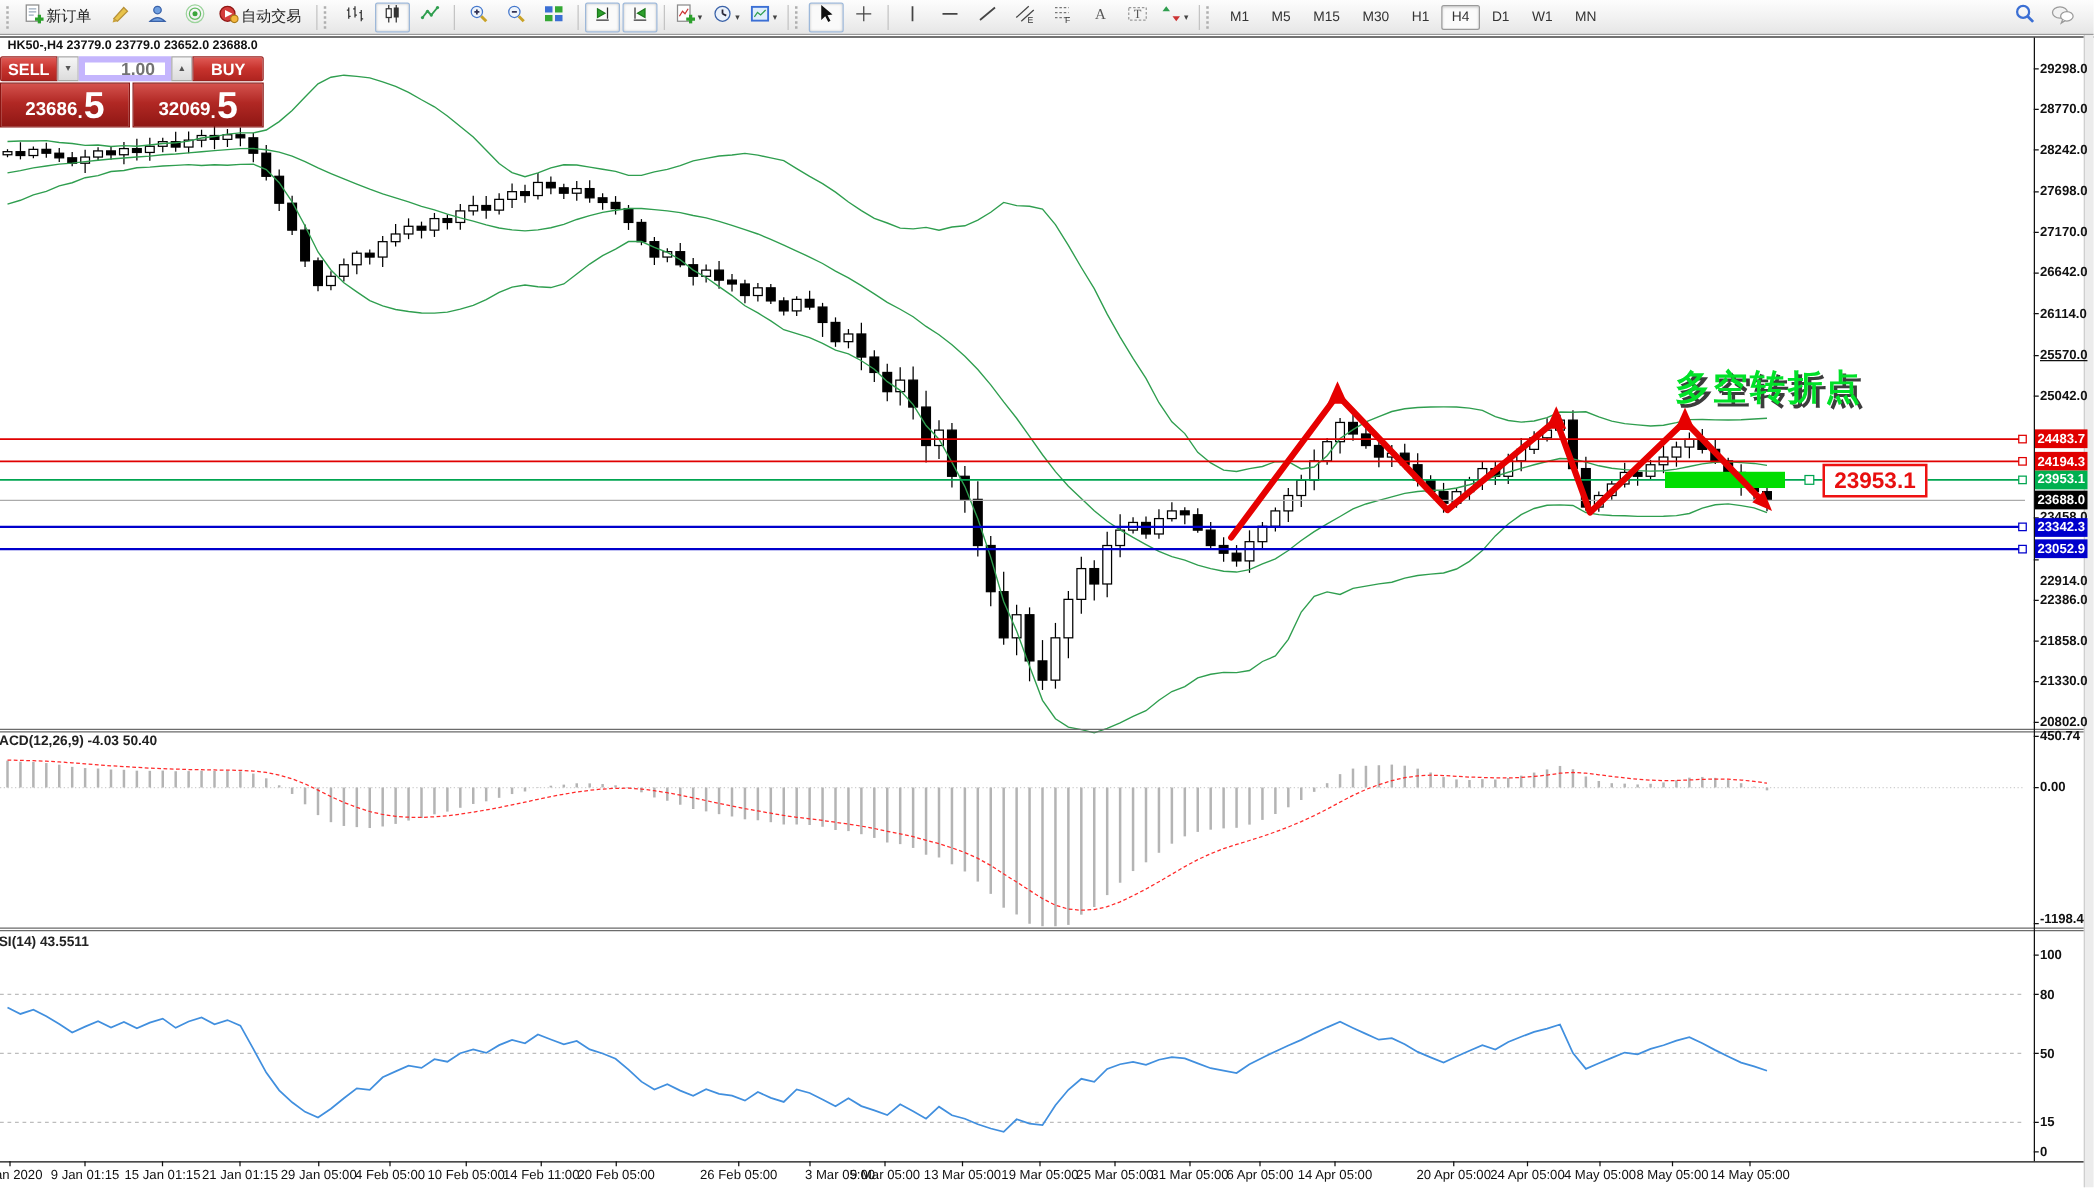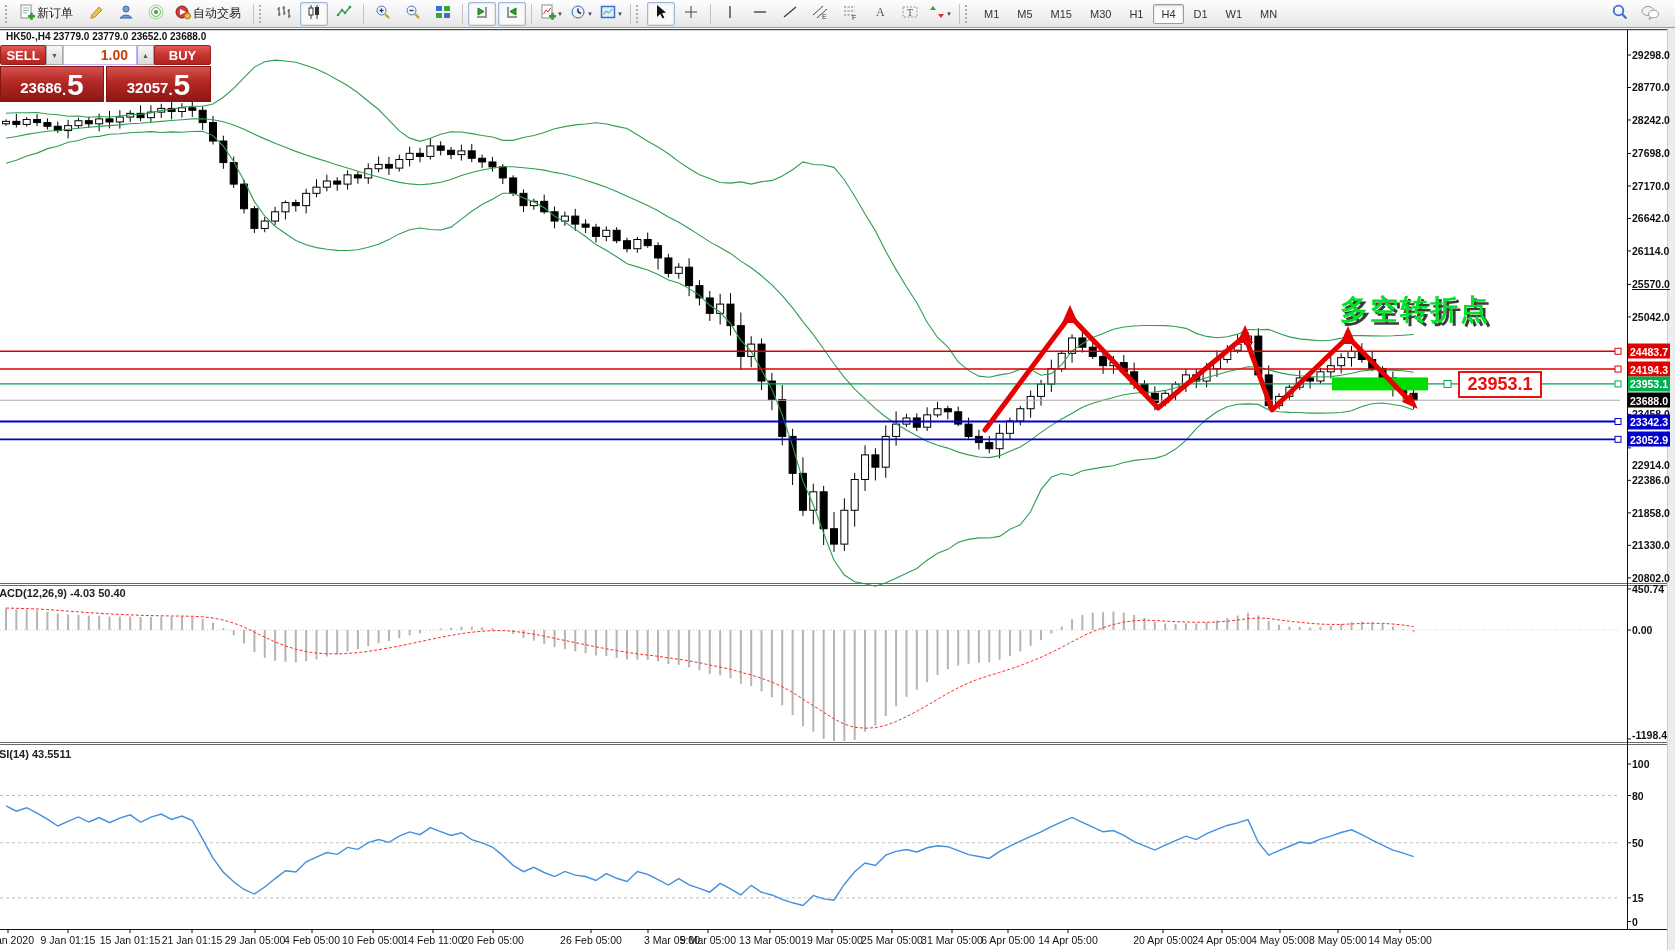--- a/index.html
+++ b/index.html
@@ -29,22 +29,22 @@
   .time-label{position:absolute;top:934px;font-size:10.5px;color:#111;transform:translateX(-50%);z-index:4;white-space:nowrap;}
   
   #trade-panel{position:absolute;left:0px;top:45px;width:211px;z-index:20;font-weight:bold;}
   #tp-row1{display:flex;height:20px;}
   .tp-btn{background:linear-gradient(180deg,#e05a55 0%,#c7332d 50%,#b02420 100%);color:#fff;
     display:flex;align-items:center;justify-content:center;font-size:13px;border:1px solid #992220;box-sizing:border-box;}
   #tp-sell{width:46px;border-radius:2px 0 0 2px;}
   #tp-buy{width:57px;border-radius:0 2px 2px 0;}
   .tp-spin{width:17px;background:linear-gradient(180deg,#f6f6f6,#dcdcdc);border:1px solid #a8a8a8;
     display:flex;align-items:center;justify-content:center;font-size:7px;color:#555;box-sizing:border-box;}
-  #tp-vol{width:74px;background:#fff;border:1px solid #c4b5fd;display:flex;align-items:center;
-    justify-content:flex-end;padding-right:8px;font-size:14px;color:#c2410c;box-sizing:border-box;}
+  #tp-vol{width:74px;background:#fff;border:5px solid #c4b5fd;display:flex;align-items:center;
+    justify-content:flex-end;padding-right:8px;font-size:14px;color:#737373;box-sizing:border-box;}
   #tp-row2{display:flex;height:36px;margin-top:1px;}
   .tp-price{background:linear-gradient(180deg,#d4524d 0%,#b12824 45%,#8f1714 100%);border:1px solid #8a1512;
     color:#fff;display:flex;align-items:flex-end;justify-content:center;padding-bottom:3px;box-sizing:border-box;}
   #tp-price-sell{width:104px;margin-right:2px;}
   #tp-price-buy{width:105px;}
   .pp{font-size:15px;line-height:20px;}
   .pd{font-size:15px;}
   .pb{font-size:30px;line-height:26px;margin-left:1px;}
   
   #cn-annotation{position:absolute;left:1340px;top:291px;width:180px;font-size:28px;font-weight:bold;
@@ -810,21 +810,21 @@
     <div class="tp-spin">▲</div>
     <div class="tp-btn" id="tp-buy">BUY</div>
   </div>
   <div id="tp-row2">
     <div class="tp-price" id="tp-price-sell">
       <span class="pp">23686</span>
         <span class="pd">.</span>
         <span class="pb">5</span>
     </div>
     <div class="tp-price" id="tp-price-buy">
-      <span class="pp">32057</span>
+      <span class="pp">32069</span>
         <span class="pd">.</span>
         <span class="pb">5</span>
     </div>
   </div>
 </div>
 
 <div class="axis-label" style="top: 55px;">29298.0</div>
 <div class="axis-label" style="top: 87.4923px;">28770.0</div>
 <div class="axis-label" style="top: 119.985px;">28242.0</div>
 <div class="axis-label" style="top: 153.462px;">27698.0</div>

